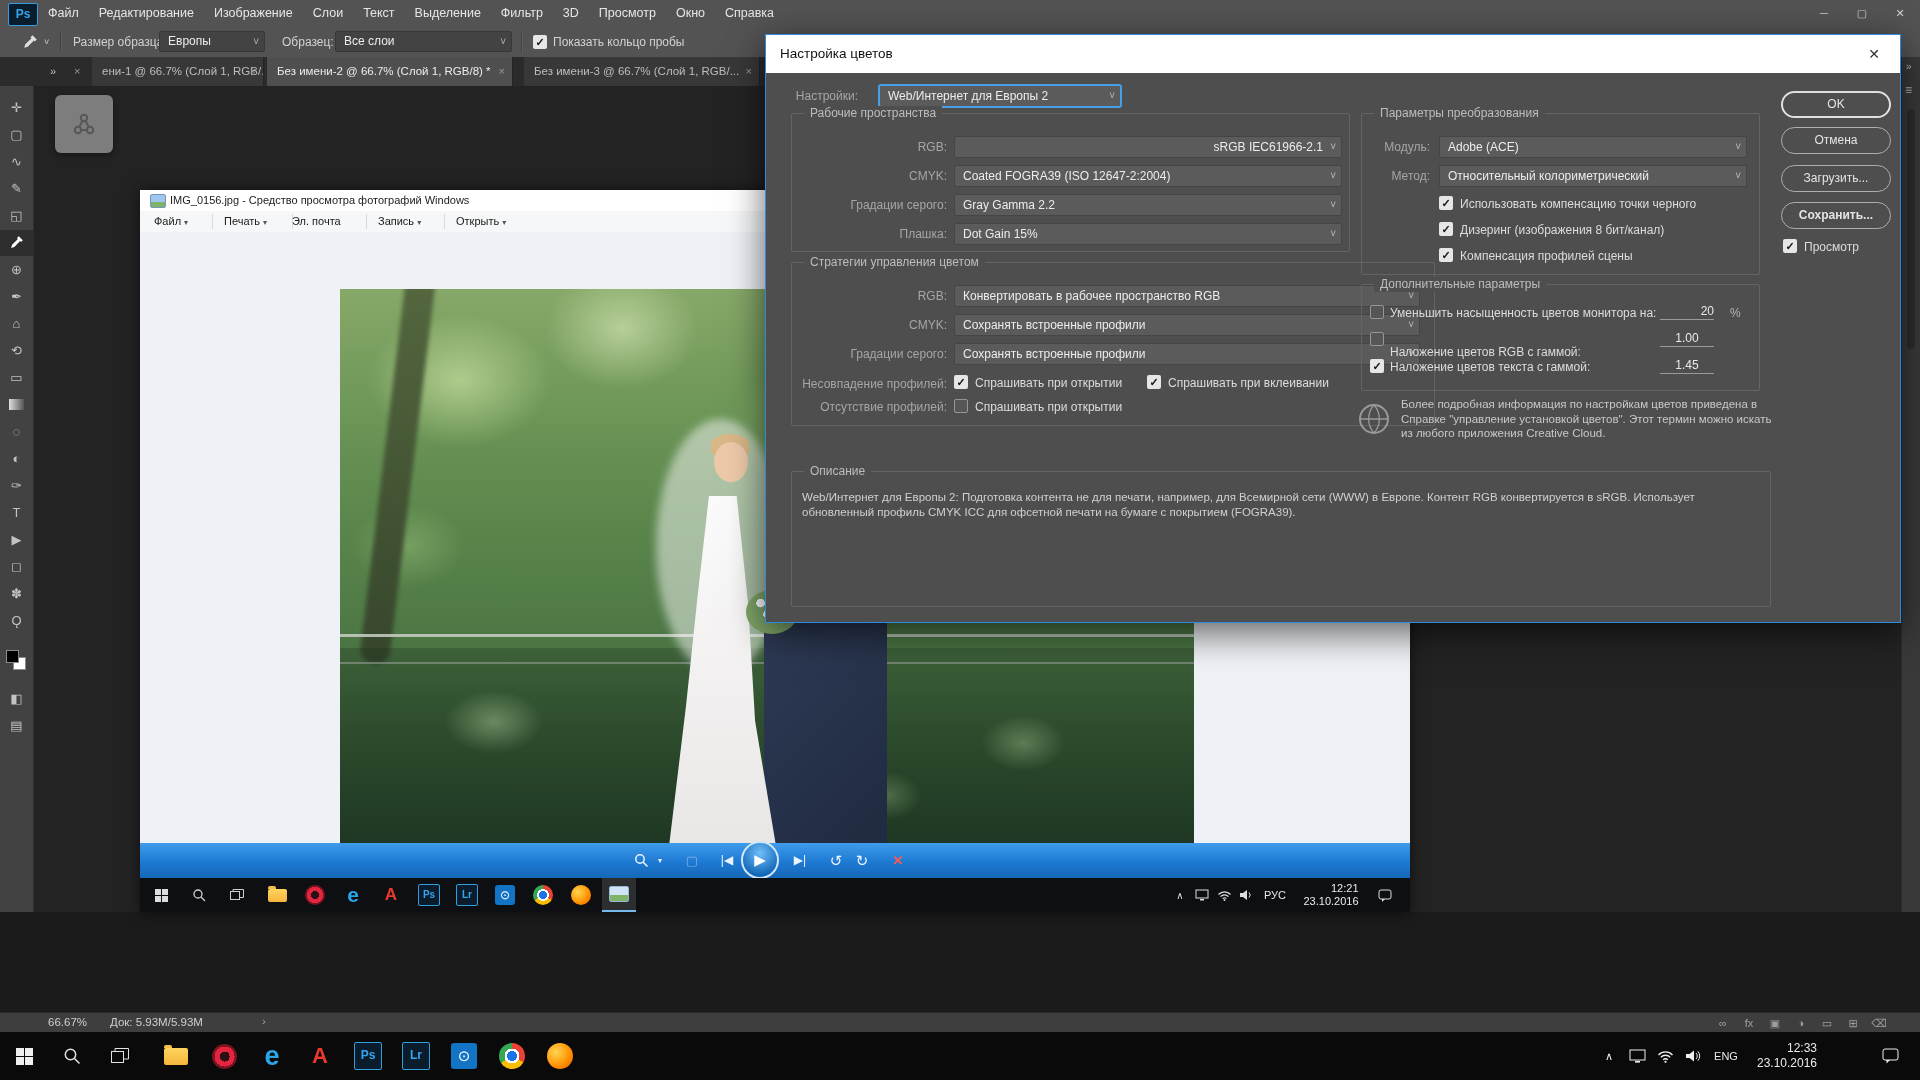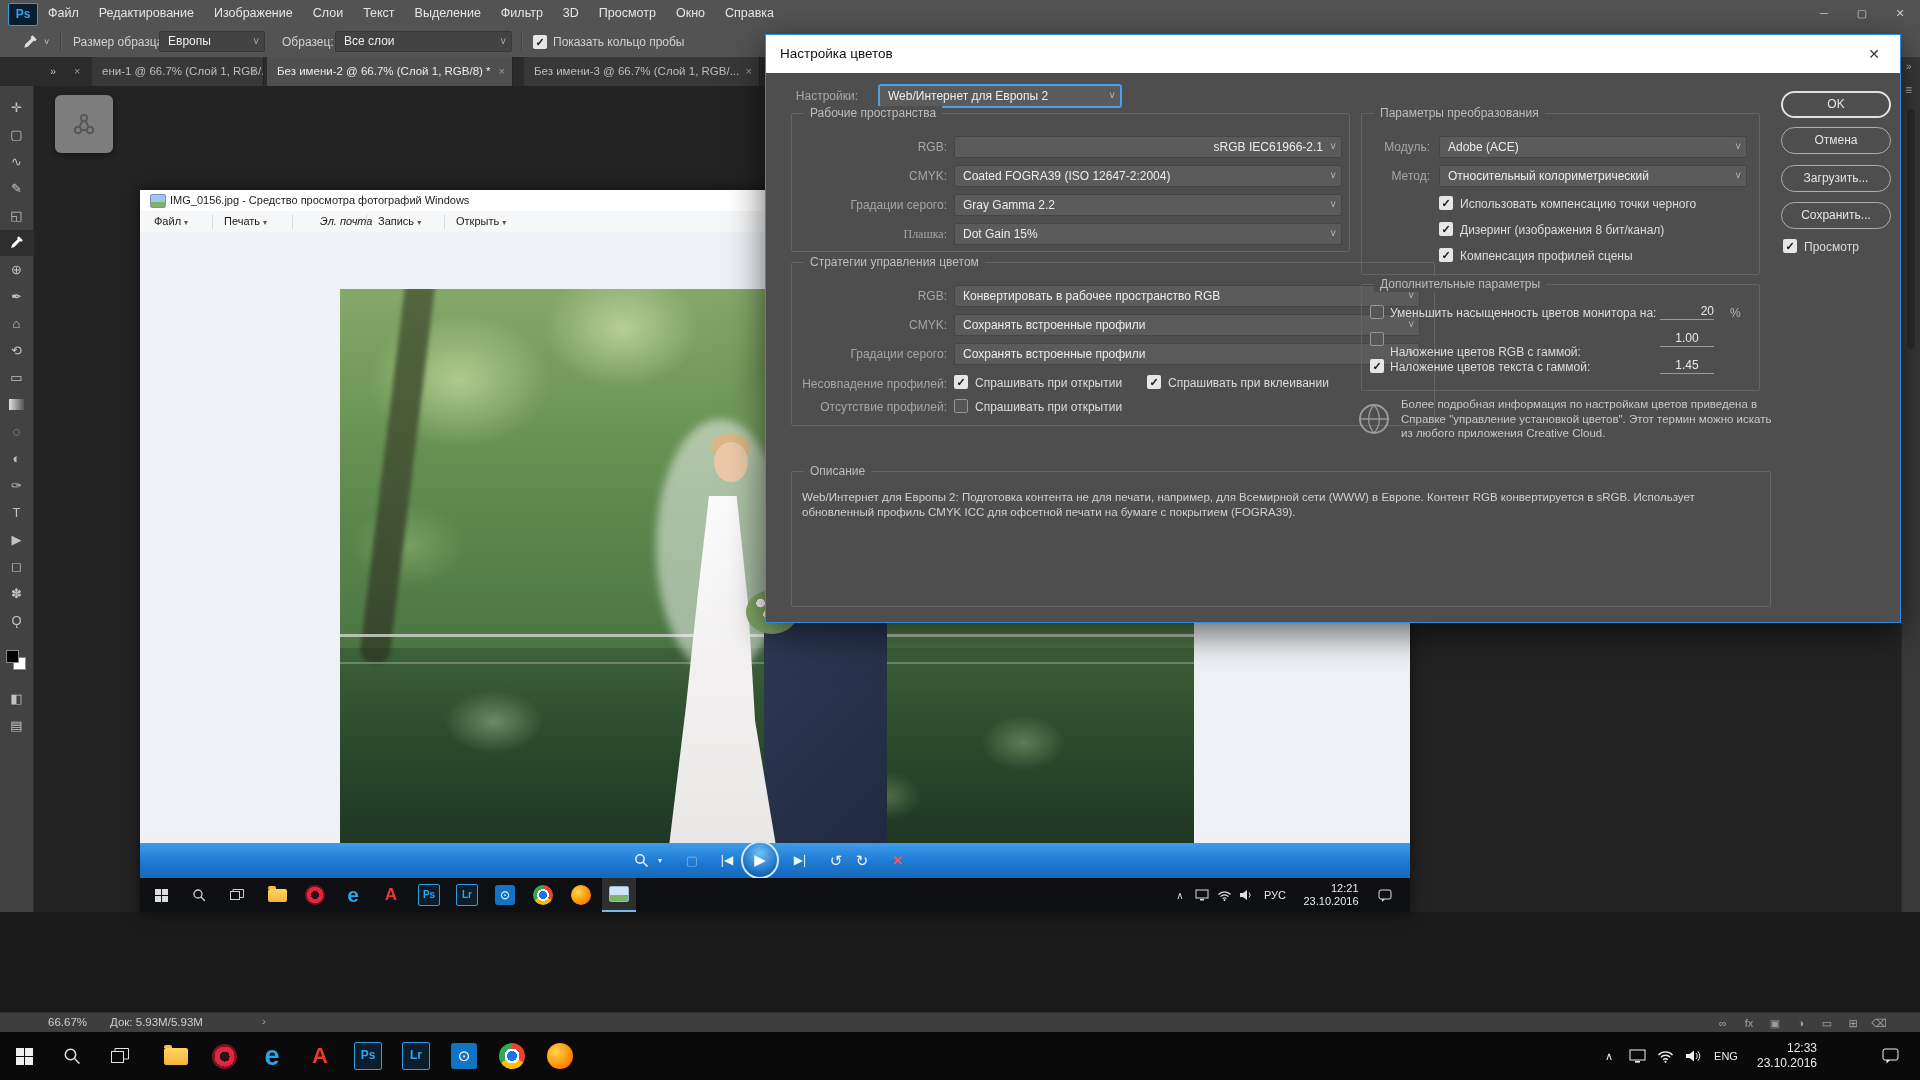--- a/index.html
+++ b/index.html
@@ -250,21 +250,21 @@
   <div id="viewer">
     <div id="pv-titlebar">
       <span id="pv-icon"></span>
       <span id="pv-title">IMG_0156.jpg - Средство просмотра фотографий Windows</span>
     </div>
     <div id="pv-menubar">
       <span class="pv-menu" style="left:14px;"><span>Файл</span> <span class="pv-caret">▾</span></span>
       <span class="pv-sep" style="left:72px;"></span>
       <span class="pv-menu" style="left:84px;"><span>Печать</span> <span class="pv-caret">▾</span></span>
       <span class="pv-sep" style="left:152px;"></span>
-      <span class="pv-menu" style="left:180px;font-style:italic;"><span>Эл. почта</span></span>
+      <span class="pv-menu" style="left:152px;"><span>Эл. почта</span></span>
       <span class="pv-sep" style="left:226px;"></span>
       <span class="pv-menu" style="left:238px;"><span>Запись</span> <span class="pv-caret">▾</span></span>
       <span class="pv-sep" style="left:304px;"></span>
       <span class="pv-menu" style="left:316px;"><span>Открыть</span> <span class="pv-caret">▾</span></span>
     </div>
 
     <div id="pv-photoarea">
       <div id="photo">
         <div class="ph" id="ph-trunk"></div>
         <div class="ph" id="ph-branch"></div>
@@ -401,21 +401,21 @@
     </span>
 
     <div class="grp" style="left:25px;top:78px;width:557px;height:137px;">
       <span class="grp-lbl">Рабочие пространства</span>
       <span class="dl" style="left:5px;top:22px;width:150px;">RGB:</span>
       <span class="fld" style="left:162px;top:22px;width:388px;text-align:right;"><span>sRGB IEC61966-2.1</span><span class="chv">˅</span></span>
       <span class="dl" style="left:5px;top:51px;width:150px;">CMYK:</span>
       <span class="fld" style="left:162px;top:51px;width:388px;"><span>Coated FOGRA39 (ISO 12647-2:2004)</span><span class="chv">˅</span></span>
       <span class="dl" style="left:5px;top:80px;width:150px;">Градации серого:</span>
       <span class="fld" style="left:162px;top:80px;width:388px;"><span>Gray Gamma 2.2</span><span class="chv">˅</span></span>
-      <span class="dl" style="left:5px;top:109px;width:150px;font-family:Liberation Serif, serif;">Плашка:</span>
+      <span class="dl" style="left:5px;top:109px;width:150px;">Плашка:</span>
       <span class="fld" style="left:162px;top:109px;width:388px;"><span>Dot Gain 15%</span><span class="chv">˅</span></span>
     </div>
 
     <div class="grp" style="left:25px;top:227px;width:642px;height:162px;">
       <span class="grp-lbl">Стратегии управления цветом</span>
       <span class="dl" style="left:5px;top:22px;width:150px;">RGB:</span>
       <span class="fld" style="left:162px;top:22px;width:466px;"><span>Конвертировать в рабочее пространство RGB</span><span class="chv">˅</span></span>
       <span class="dl" style="left:5px;top:51px;width:150px;">CMYK:</span>
       <span class="fld" style="left:162px;top:51px;width:466px;"><span>Сохранять встроенные профили</span><span class="chv">˅</span></span>
       <span class="dl" style="left:5px;top:80px;width:150px;">Градации серого:</span>
@@ -467,21 +467,21 @@
     <div id="dlg-info">Более подробная информация по настройкам цветов приведена в Справке "управление установкой цветов". Этот термин можно искать из любого приложения Creative Cloud.</div>
 
     <div class="grp" style="left:25px;top:436px;width:978px;height:134px;">
       <span class="grp-lbl">Описание</span>
       <div id="dlg-desc">Web/Интернет для Европы 2:  Подготовка контента не для печати, например, для Всемирной сети (WWW) в Европе. Контент RGB конвертируется в sRGB. Использует обновленный профиль CMYK ICC для офсетной печати на бумаге с покрытием (FOGRA39).</div>
     </div>
 
     <div class="pbtn primary" style="top:56px;">OK</div>
     <div class="pbtn" style="top:92px;">Отмена</div>
     <div class="pbtn" style="top:130px;">Загрузить...</div>
-    <div class="pbtn" style="top:167px;">Сохранить...</div>
+    <div class="pbtn" style="top:167px;font-weight:bold;">Сохранить...</div>
     <span class="cb" style="left:1017px;top:204px;">✓</span>
     <span class="cb-lbl" style="left:1038px;top:204px;">Просмотр</span>
   </div>
 
   <div id="taskbar">
     <span class="tb-cell" style="left:0;width:48px;height:48px;">
       <svg width="17" height="17">
           <rect width="8" height="8" fill="#efefef"></rect>
           <rect x="9" width="8" height="8" fill="#efefef"></rect>
           <rect y="9" width="8" height="8" fill="#efefef"></rect>

